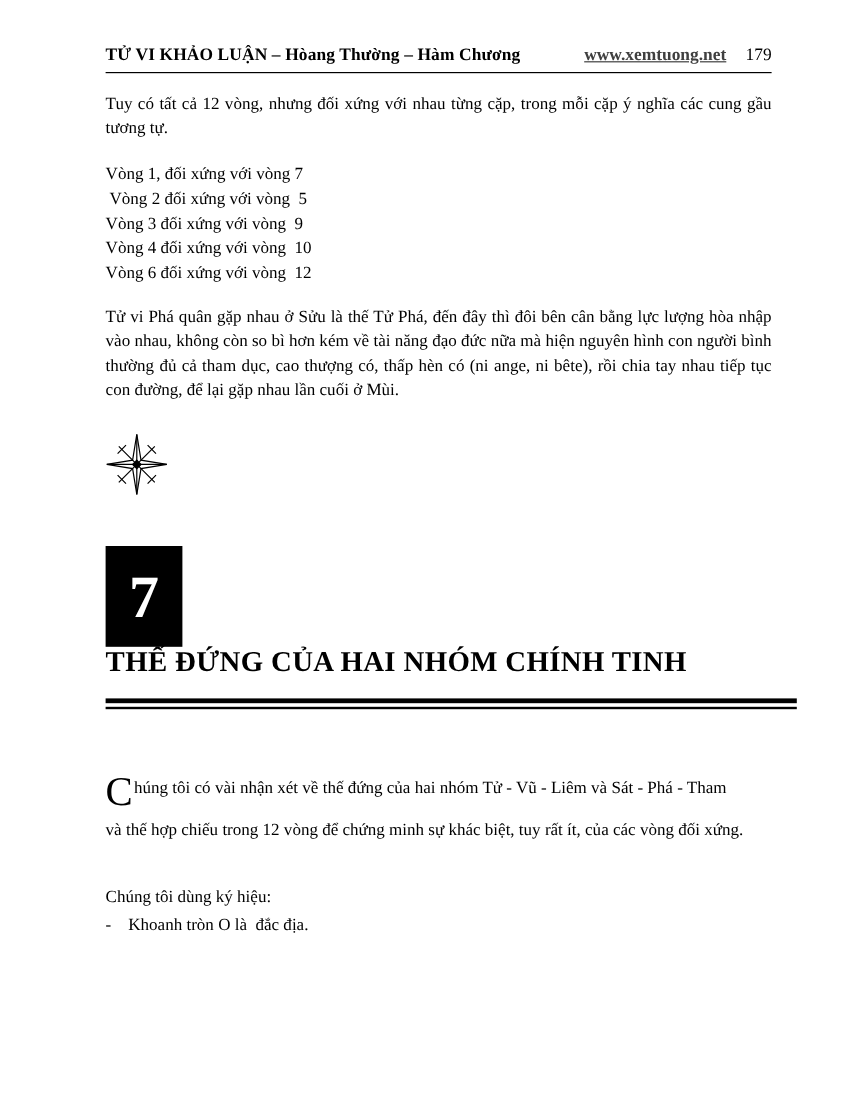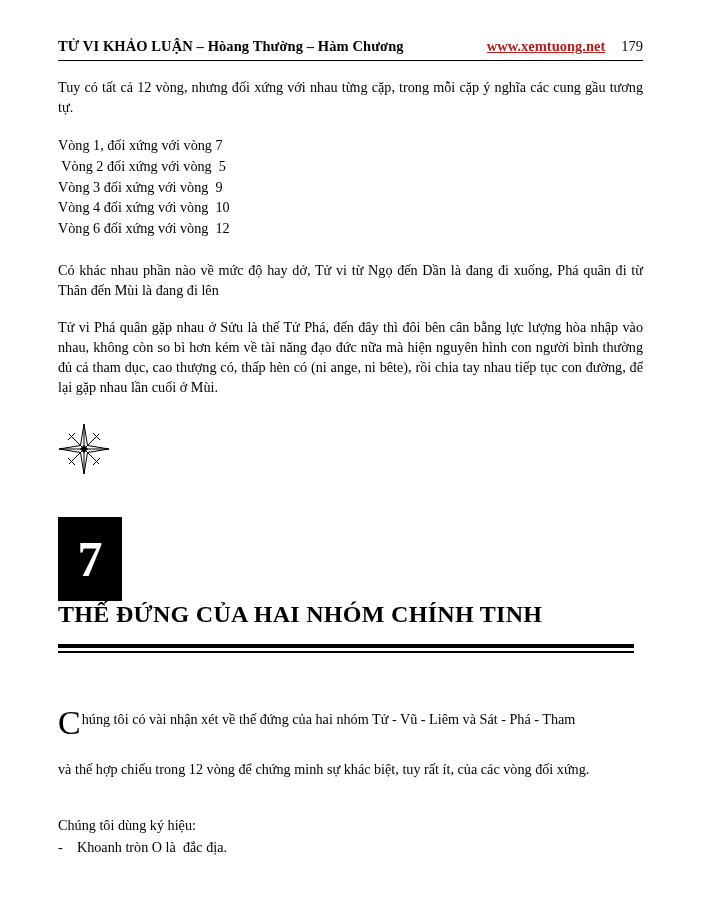--- a/index.html
+++ b/index.html
@@ -14,38 +14,38 @@
     color: #000000;
     position: relative;
     overflow: hidden;
   }
   .page {
     position: absolute;
     left: 0; top: 0;
     width: 705px;
     height: 687px;
     box-sizing: border-box;
-    padding: 38px 62px 0 58px;
+    padding: 38px 62px 0 88px;
   }
 
   
   .header {
     display: flex;
     align-items: baseline;
     font-size: 14.5px;
     white-space: nowrap;
   }
   .header-title {
     font-family: "Liberation Serif", serif;
     font-weight: bold;
     letter-spacing: 0.1px;
   }
   .header-spacer { flex: 1 1 auto; }
   .header-link {
-    color: #b91c1c;
+    color: #404040;
     font-weight: bold;
     text-decoration: underline;
     font-size: 14.5px;
     margin-right: 16px;
   }
   .header-page {
     font-size: 14.5px;
   }
   .header-rule {
     border: 0;
@@ -116,21 +116,21 @@
     text-align: justify;
   }
   .dropcap {
     float: left;
     font-size: 34px;
     line-height: 0.82;
     font-weight: normal;
     padding-right: 1px;
     font-family: "Liberation Serif", serif;
   }
-  .after-drop { margin-top: 28px; }
+  .after-drop { margin-top: 14px; }
 
   .note { margin-top: 36px; font-size: 14.2px; line-height: 1.45; }
   .note-item { margin-top: 4px; font-size: 14.2px; white-space: pre; }
 </style>
 </head>
 <body>
 
 <div class="page">
 
   <div class="header">
@@ -144,21 +144,20 @@
   <p class="para first">Tuy có tất cả 12 vòng, nhưng đối xứng với nhau từng cặp, trong mỗi cặp ý nghĩa các cung gầu tương tự.</p>
 
   <div class="list">
     <div>Vòng 1, đối xứng với vòng 7</div>
     <div> Vòng 2 đối xứng với vòng  5</div>
     <div>Vòng 3 đối xứng với vòng  9</div>
     <div>Vòng 4 đối xứng với vòng  10</div>
     <div>Vòng 6 đối xứng với vòng  12</div>
   </div>
 
-  <p class="para" style="margin-top:22px">Có khác nhau phần nào về mức độ hay dở, Tử vi từ Ngọ đến Dần là đang đi xuống, Phá quân đi từ Thân đến Mùi là đang đi lên</p>
 
   <p class="para" style="margin-top:16px">Tử vi Phá quân gặp nhau ở Sửu là thế Tử Phá, đến đây thì đôi bên cân bằng lực lượng hòa nhập vào nhau, không còn so bì hơn kém về tài năng đạo đức nữa mà hiện nguyên hình con người bình thường đủ cả tham dục, cao thượng có, thấp hèn có (ni ange, ni bête), rồi chia tay nhau tiếp tục con đường, để lại gặp nhau lần cuối ở Mùi.</p>
 
   <div class="ornament">
     <svg width="52" height="52" viewBox="0 0 52 52" xmlns="http://www.w3.org/2000/svg">
       <g stroke="#000" stroke-width="1" fill="none">
         <path d="M26 1 L29.5 22.5 L51 26 L29.5 29.5 L26 51 L22.5 29.5 L1 26 L22.5 22.5 Z" fill="#fff"></path>
         <path d="M26 1 L26 51 M1 26 L51 26"></path>
         <path d="M11 11 L26 26 L41 41 M41 11 L26 26 L11 41"></path>
         <path d="M10 17 L17 10 M35 10 L42 17 M42 35 L35 42 M17 42 L10 35"></path>

